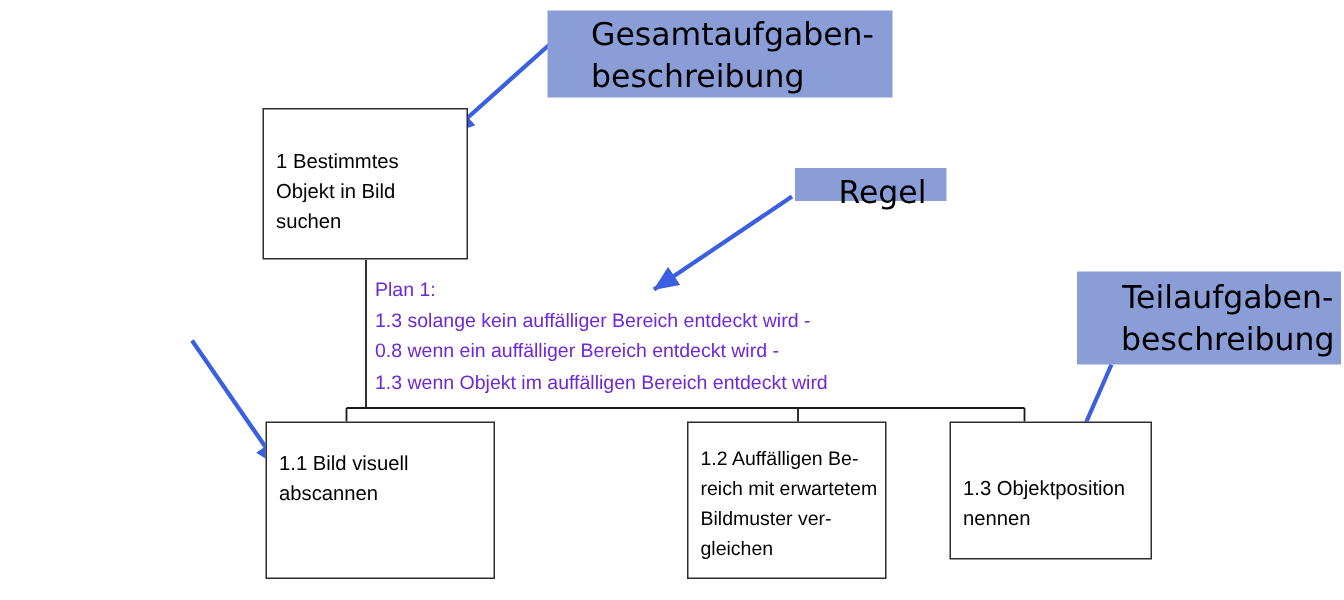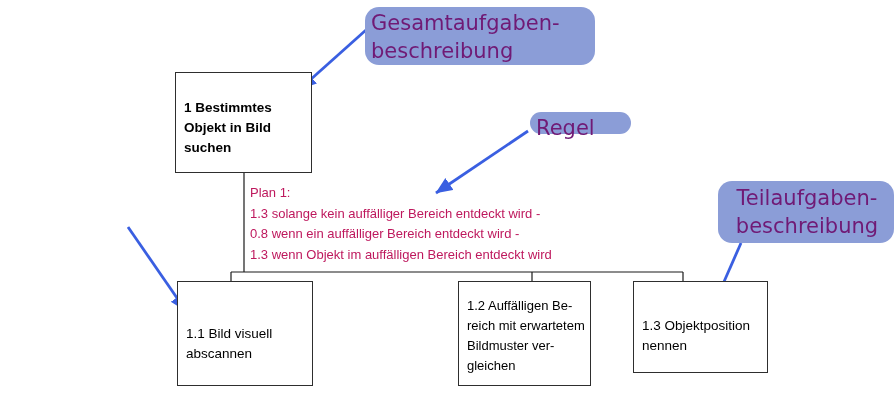--- a/index.html
+++ b/index.html
@@ -6,36 +6,36 @@
   .canvas{
     position:relative;width:896px;height:400px;background:#ffffff;
     font-family:"Liberation Sans",sans-serif;color:#000;overflow:hidden;
   }
   .overlay{position:absolute;left:0;top:0;width:896px;height:400px;}
   .task-box{
     position:absolute;background:#ffffff;border:1px solid #2e2e2e;
     box-sizing:border-box;font-size:13.5px;line-height:20px;
     white-space:pre-line;padding-left:8px;color:#000;
   }
-  .box-root{left:175px;top:72px;width:137px;height:101px;padding-top:25px;font-weight:bold;}
-  .box-11{left:177px;top:281px;width:136px;height:105px;padding-top:42px;}
+  .box-root{left:175px;top:72px;width:137px;height:101px;padding-top:25px;}
+  .box-11{left:177px;top:281px;width:153px;height:105px;padding-top:17px;}
   .box-12{left:458px;top:281px;width:133px;height:105px;padding-top:14px;font-size:13px;}
   .box-13{left:633px;top:281px;width:135px;height:92px;padding-top:34px;}
   .callout{
-    position:absolute;background:#8B9DD7;color:#701a75;box-sizing:border-box;
+    position:absolute;background:#8B9DD7;color:#000000;box-sizing:border-box;
     font-family:"DejaVu Sans",sans-serif;font-size:21px;line-height:28px;
-    white-space:pre-line;padding:2px 4px 0 6px;border-radius:14px;
+    white-space:pre-line;padding:2px 4px 0 29px;
   }
   .co-gesamt{left:365px;top:7px;width:230px;height:58px;}
   .co-regel{left:530px;top:112px;width:101px;height:22px;}
   .co-hierarchie{left:3px;top:170px;width:133px;height:58px;}
   .co-teilaufgaben{left:718px;top:181px;width:176px;height:62px;padding-top:3px;text-align:center;}
   .plan{
     position:absolute;left:250px;top:183px;width:340px;
-    font-size:13px;line-height:20.7px;white-space:nowrap;color:#be185d;
+    font-size:13px;line-height:20.7px;white-space:nowrap;color:#6d28d9;
   }
 </style>
 </head>
 <body>
 
 <div class="canvas">
 
   <svg class="overlay" width="896" height="400" viewBox="0 0 896 400" xmlns="http://www.w3.org/2000/svg">
     <defs>
       <marker id="ah" markerWidth="8" markerHeight="7" refX="5.8" refY="2.6" orient="auto" markerUnits="strokeWidth">

